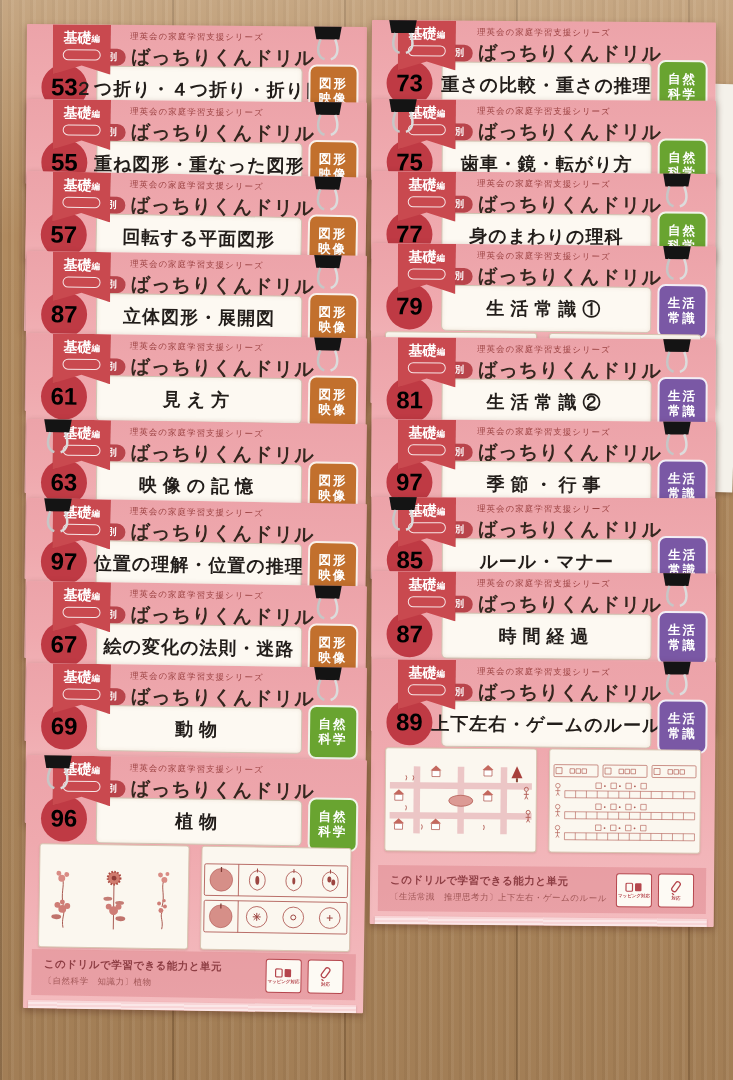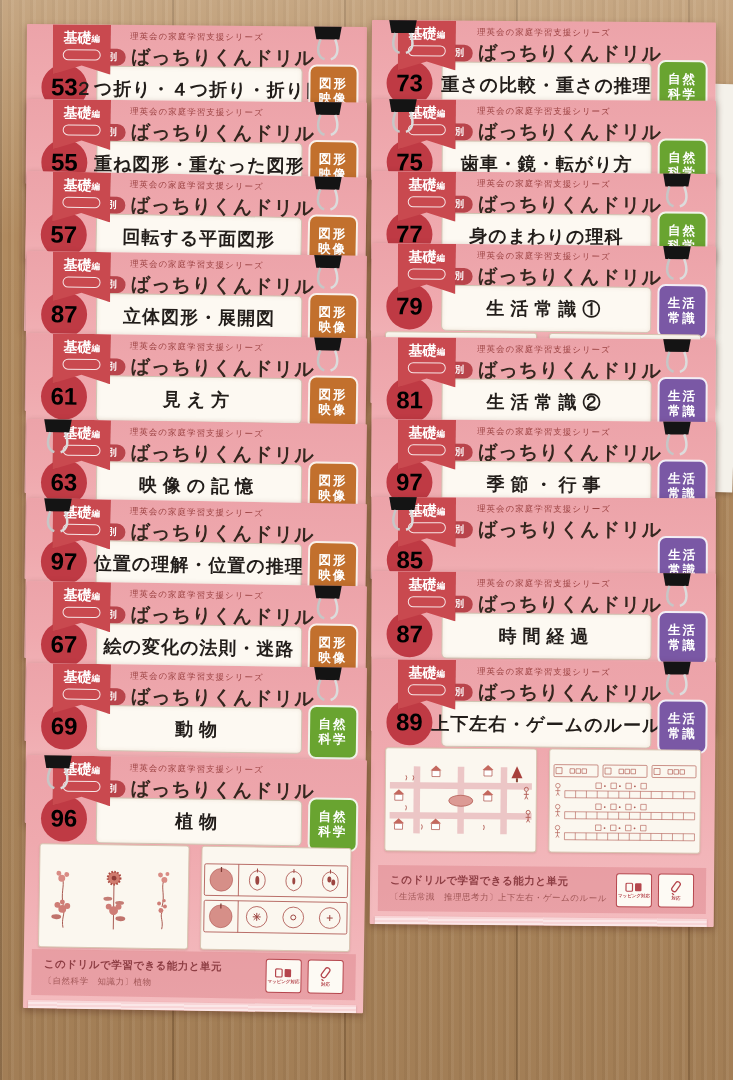--- a/index.html
+++ b/index.html
@@ -631,20 +631,21 @@
       <span class="ribbon-main"><b>基礎</b><i>編</i></span>
       <span class="ribbon-oval"></span>
     </div>
     <div class="series">理英会の家庭学習支援シリーズ</div>
     <div class="brand-row">
       <span class="unit-badge">単元別</span>
       <span class="brand">ばっちりくんドリル</span>
     </div>
     <div class="title-row">
       <span class="num">85</span>
+      <span class="titlebar">ルール・マナー</span>
       <span class="cat" style="background: rgb(122, 88, 165);">
             <i class="c0">生活</i>
             <i class="c1">常識</i>
           </span>
     </div>
 
   </article>
       <article class="booklet partial" style="left: 372px; top: 571px; width: 344px; transform: rotate(0.4deg); z-index: 8;">
     <div class="clip right">
       <svg viewBox="0 0 44 44" width="46" height="48">

